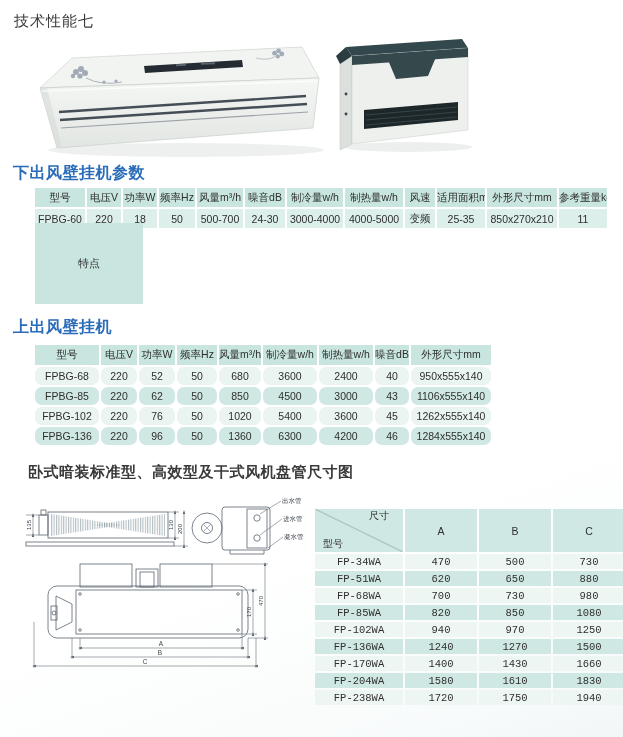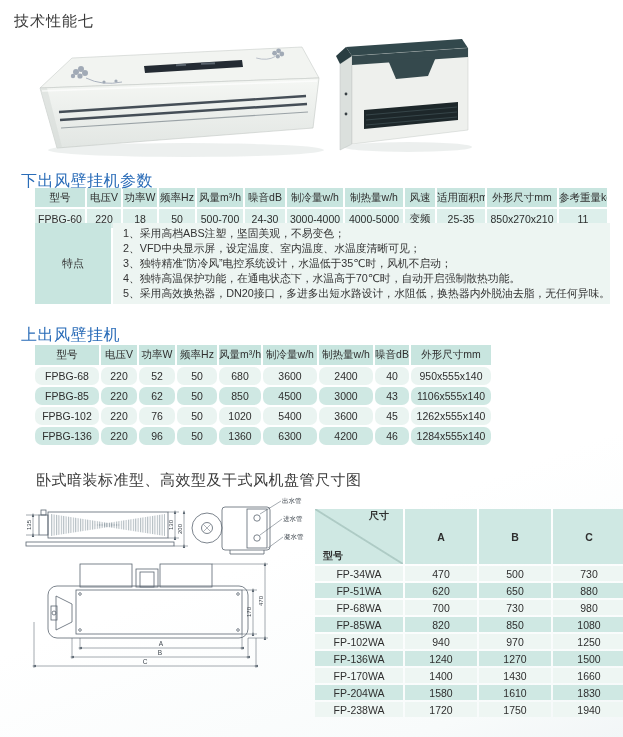--- a/index.html
+++ b/index.html
@@ -1,44 +1,44 @@
 <!DOCTYPE html>
 <html><head>
 <meta charset="utf-8">
 <style>
   html,body{margin:0;padding:0;background:#ffffff;}
   .page{position:relative;width:623px;height:737px;overflow:hidden;
         background:linear-gradient(160deg,#ffffff 68%,#f8fbfb 92%,#f2f6f7 100%);
         font-family:"Liberation Sans","DejaVu Sans",sans-serif;color:#2e2e2e;}
   .page-title{position:absolute;left:14px;top:12px;margin:0;font-size:15px;font-weight:500;
               letter-spacing:1px;color:#3a3a3a;}
-  .sec-h{position:absolute;margin:8px;font-size:16px;font-weight:400;letter-spacing:.5px;}
+  .sec-h{position:absolute;margin:0;font-size:16px;font-weight:700;letter-spacing:.5px;}
   .sec-h.blue{color:#2a6cb8;}
   .sec1-h{left:13px;top:163px;}
   .sec2-h{left:13px;top:317px;}
   .sec3-h{left:13px;top:463px;color:#3a3a3a;font-size:15px;padding-left:15px;}
   table{position:absolute;border-collapse:separate;border-spacing:2px;table-layout:fixed;}
   th,td{font-weight:normal;text-align:center;overflow:hidden;white-space:nowrap;color:#2f2f2f;}
   .t1{left:33px;top:186px;width:559px;font-size:10.5px;}
   .t1 th{background:#c8e5df;padding:2.5px 0;}
   .t1 td{background:#ddefeb;padding:2.5px 0;margin-top:10px;}
   .features{position:absolute;left:35px;top:223px;width:557px;height:81px;display:flex;gap:2px;}
-  .f-label{background:#c8e5df;width:76px;flex:none;display:flex;align-items:center;
+  .f-label{background:#c8e5df;width:108px;flex:none;display:flex;align-items:center;
            justify-content:center;font-size:11px;color:#333;}
   .f-body{background:#edf5f2;flex:1;padding:3px 0 3px 10px;font-size:10.8px;line-height:14.9px;
           color:#333;display:flex;flex-direction:column;justify-content:center;}
   .feature-line{white-space:nowrap;}
   .t2{left:33px;top:343px;width:448px;font-size:10.5px;}
   .t2 th{background:#c8e5df;padding:3px 0;}
   .t2 td{padding:3px 0;border-radius:7px;}
   .t2 tbody tr:nth-child(odd) td{background:#eaf4f1;}
   .t2 tbody tr:nth-child(even) td{background:#cfe8e3;}
   .t3{left:313px;top:507px;width:304px;font-size:10.5px;}
-  .t3 th{background:#cfe8e3;padding:18px 0;font-weight:bold;}
-  .t3 td{padding:1.5px 0;}
+  .t3 th{background:#cfe8e3;padding:12px 0;}
+  .t3 td{padding:1.5px 0;font-family:Liberation Mono, monospace;}
   .t3 tbody tr:nth-child(odd) td{background:#eef6f3;}
   .t3 tbody tr:nth-child(even) td{background:#cfe8e3;}
   th.corner{position:relative;height:19px;
      background-image:linear-gradient(to top right,transparent 48.5%,#aecbc5 49.5%,#aecbc5 50.5%,transparent 51.5%);}
   .c-top{position:absolute;top:0;right:14px;font-size:10px;}
   .c-bot{position:absolute;bottom:1px;left:8px;font-size:10px;}
   .img1{position:absolute;left:26px;top:36px;}
   .img2{position:absolute;left:334px;top:30px;}
   .drawing{position:absolute;left:20px;top:492px;}
   .drawing text{font-family:"Liberation Sans",sans-serif;fill:#3d454d;}
@@ -153,27 +153,20 @@
           <td>变频</td>
           <td>25-35</td>
           <td>850x270x210</td>
           <td>11</td>
         </tr>
       </tbody>
   </table>
 
   <div class="features">
     <div class="f-label">特点</div>
-    <div class="f-body">
-        <div class="feature-line">1、采用高档ABS注塑，坚固美观，不易变色；</div>
-        <div class="feature-line">2、VFD中央显示屏，设定温度、室内温度、水温度清晰可见；</div>
-        <div class="feature-line">3、独特精准“防冷风”电控系统设计，水温低于35℃时，风机不启动；</div>
-        <div class="feature-line">4、独特高温保护功能，在通电状态下，水温高于70℃时，自动开启强制散热功能。</div>
-        <div class="feature-line">5、采用高效换热器，DN20接口，多进多出短水路设计，水阻低，换热器内外脱油去脂，无任何异味。</div>
-      </div>
   </div>
 
   <h2 class="sec-h blue sec2-h">上出风壁挂机</h2>
 
   <table class="t2">
     <colgroup>
       <col style="width:64px">
         <col style="width:36px">
         <col style="width:36px">
         <col style="width:40px">

